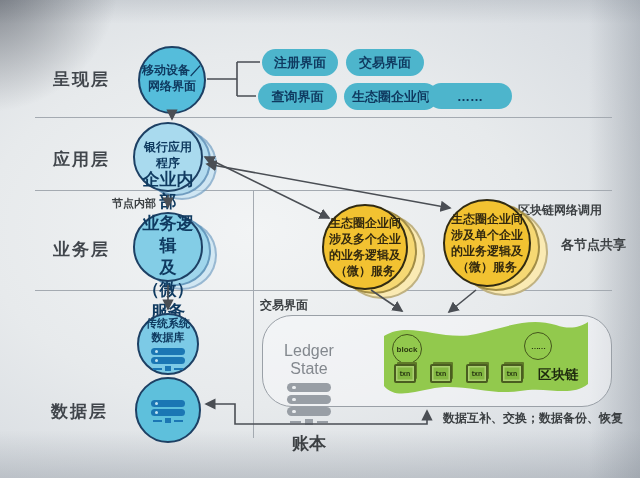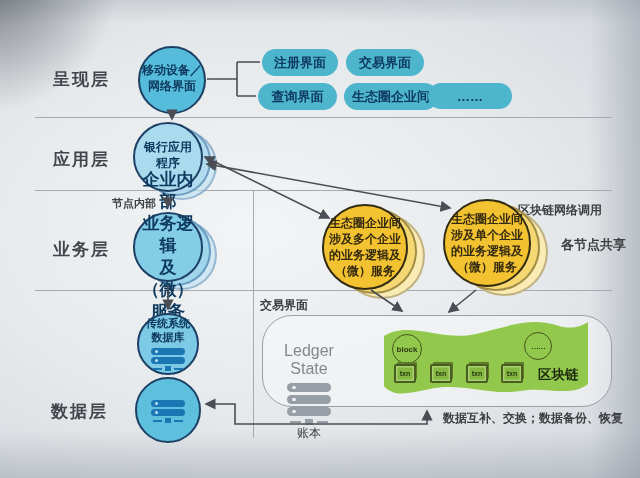--- a/index.html
+++ b/index.html
@@ -165,21 +165,21 @@
     <div style="display:flex;flex-direction:column;align-items:center;margin-top:3px;">
       <span class="ledger-bar"></span>
         <span class="ledger-bar"></span>
         <span class="ledger-bar"></span>
       <span class="ledger-base">
           <span class="dash"></span>
           <span class="sq"></span>
           <span class="dash"></span>
         </span>
     </div>
-    <div style="font-size:12px;font-weight:normal;color:#3c4043;margin-top:0;">账本</div>
+    <div style="font-size:17px;font-weight:bold;color:#3c4043;margin-top:7px;">账本</div>
   </div>
 
   <svg class="gband" width="212" height="88" viewBox="0 0 212 88">
     <path d="M4,24 C30,8 62,30 96,22 C130,14 150,5 176,13 C190,18 200,15 208,10
              L208,72 C190,86 168,74 140,79 C110,84 80,70 50,77 C30,81 14,86 4,74 Z" fill="#92c94d"></path>
   </svg>
 
   <div class="gcircle" style="left:392px;top:334px;width:30px;height:30px;font-size:8px;">
     <span>block</span>
   </div>

